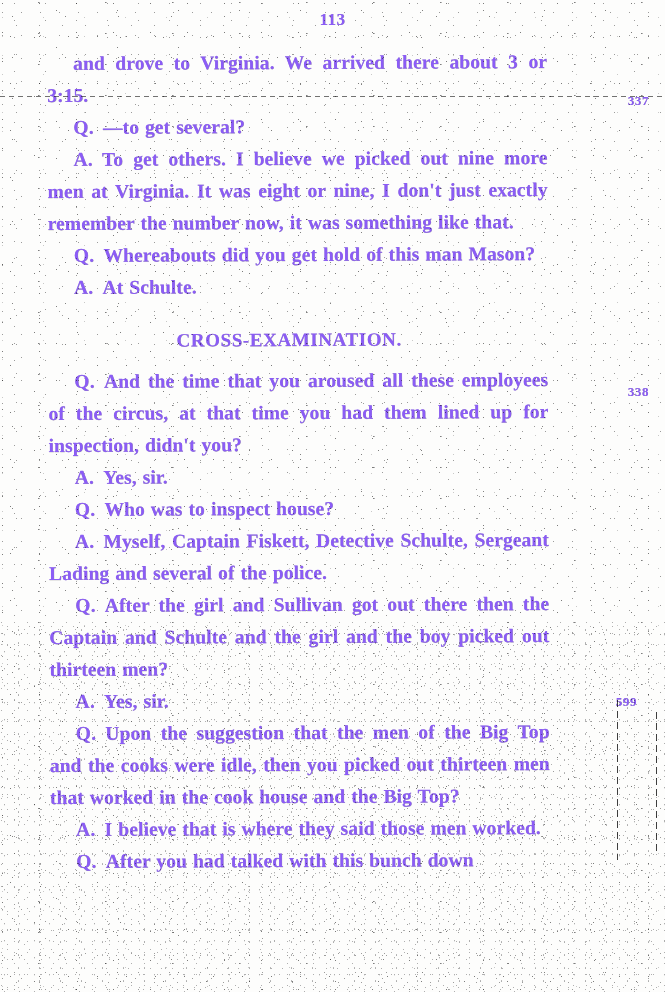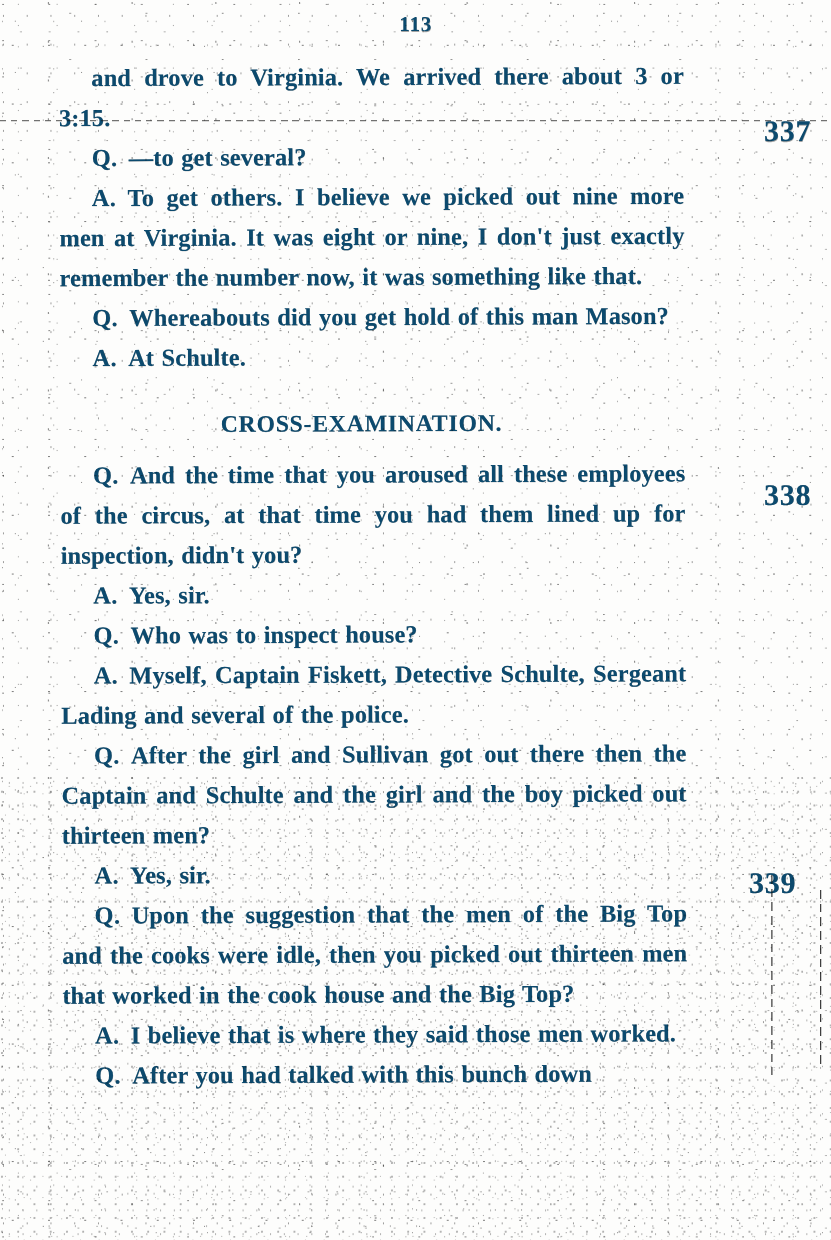--- a/index.html
+++ b/index.html
@@ -9,21 +9,21 @@
     background: #ffffff;
   }
   #page {
     position: relative;
     width: 665px;
     height: 992px;
     margin: 0 auto;
     background: #fdfdfc;
     overflow: hidden;
     font-family: "Liberation Serif", "DejaVu Serif", serif;
-    color: #0c4a6e;
+    color: #8b5cf6;
     -webkit-font-smoothing: none;
   }
 
   
   .noise {
     position: absolute;
     inset: 0;
     pointer-events: none;
     z-index: 5;
   }
@@ -140,21 +140,21 @@
     text-align: center;
     font-size: 19px;
     font-weight: 700;
     letter-spacing: 0.6px;
     padding-right: 18px;
   }
 
   .marginal {
     position: absolute;
     right: 16px;
-    font-size: 24px;
+    font-size: 13px;
     font-weight: 700;
     letter-spacing: 0.6px;
     z-index: 3;
   }
   .m337 { top: 93px; }
   .m338 { top: 384px; }
   .m339 { top: 694px; right: 28px; }
 
   
   .body .para, .heading, .page-number, .marginal {
@@ -174,21 +174,21 @@
   <div class="noise noise-heavy"></div>
 
   <div class="hline-artifact"></div>
   <div class="vline-artifact vline-1"></div>
   <div class="vline-artifact vline-2"></div>
 
   <div class="page-number">113</div>
 
   <div class="marginal m337">337</div>
   <div class="marginal m338">338</div>
-  <div class="marginal m339">339</div>
+  <div class="marginal m339">599</div>
 
   <div class="body skew">
 
     <p class="para indent"><span>and drove to Virginia.  We arrived there about 3 or 3:15.</span></p>
 
     <p class="para indent"><span class="spk">Q.</span><span>—to get several?</span></p>
 
     <p class="para indent"><span class="spk">A.</span><span>To get others.  I believe we picked out nine more men at Virginia.  It was eight or nine, I don't just exactly remember the number now, it was something like that.</span></p>
 
     <p class="para indent"><span class="spk">Q.</span><span>Whereabouts did you get hold of this man Mason?</span></p>

